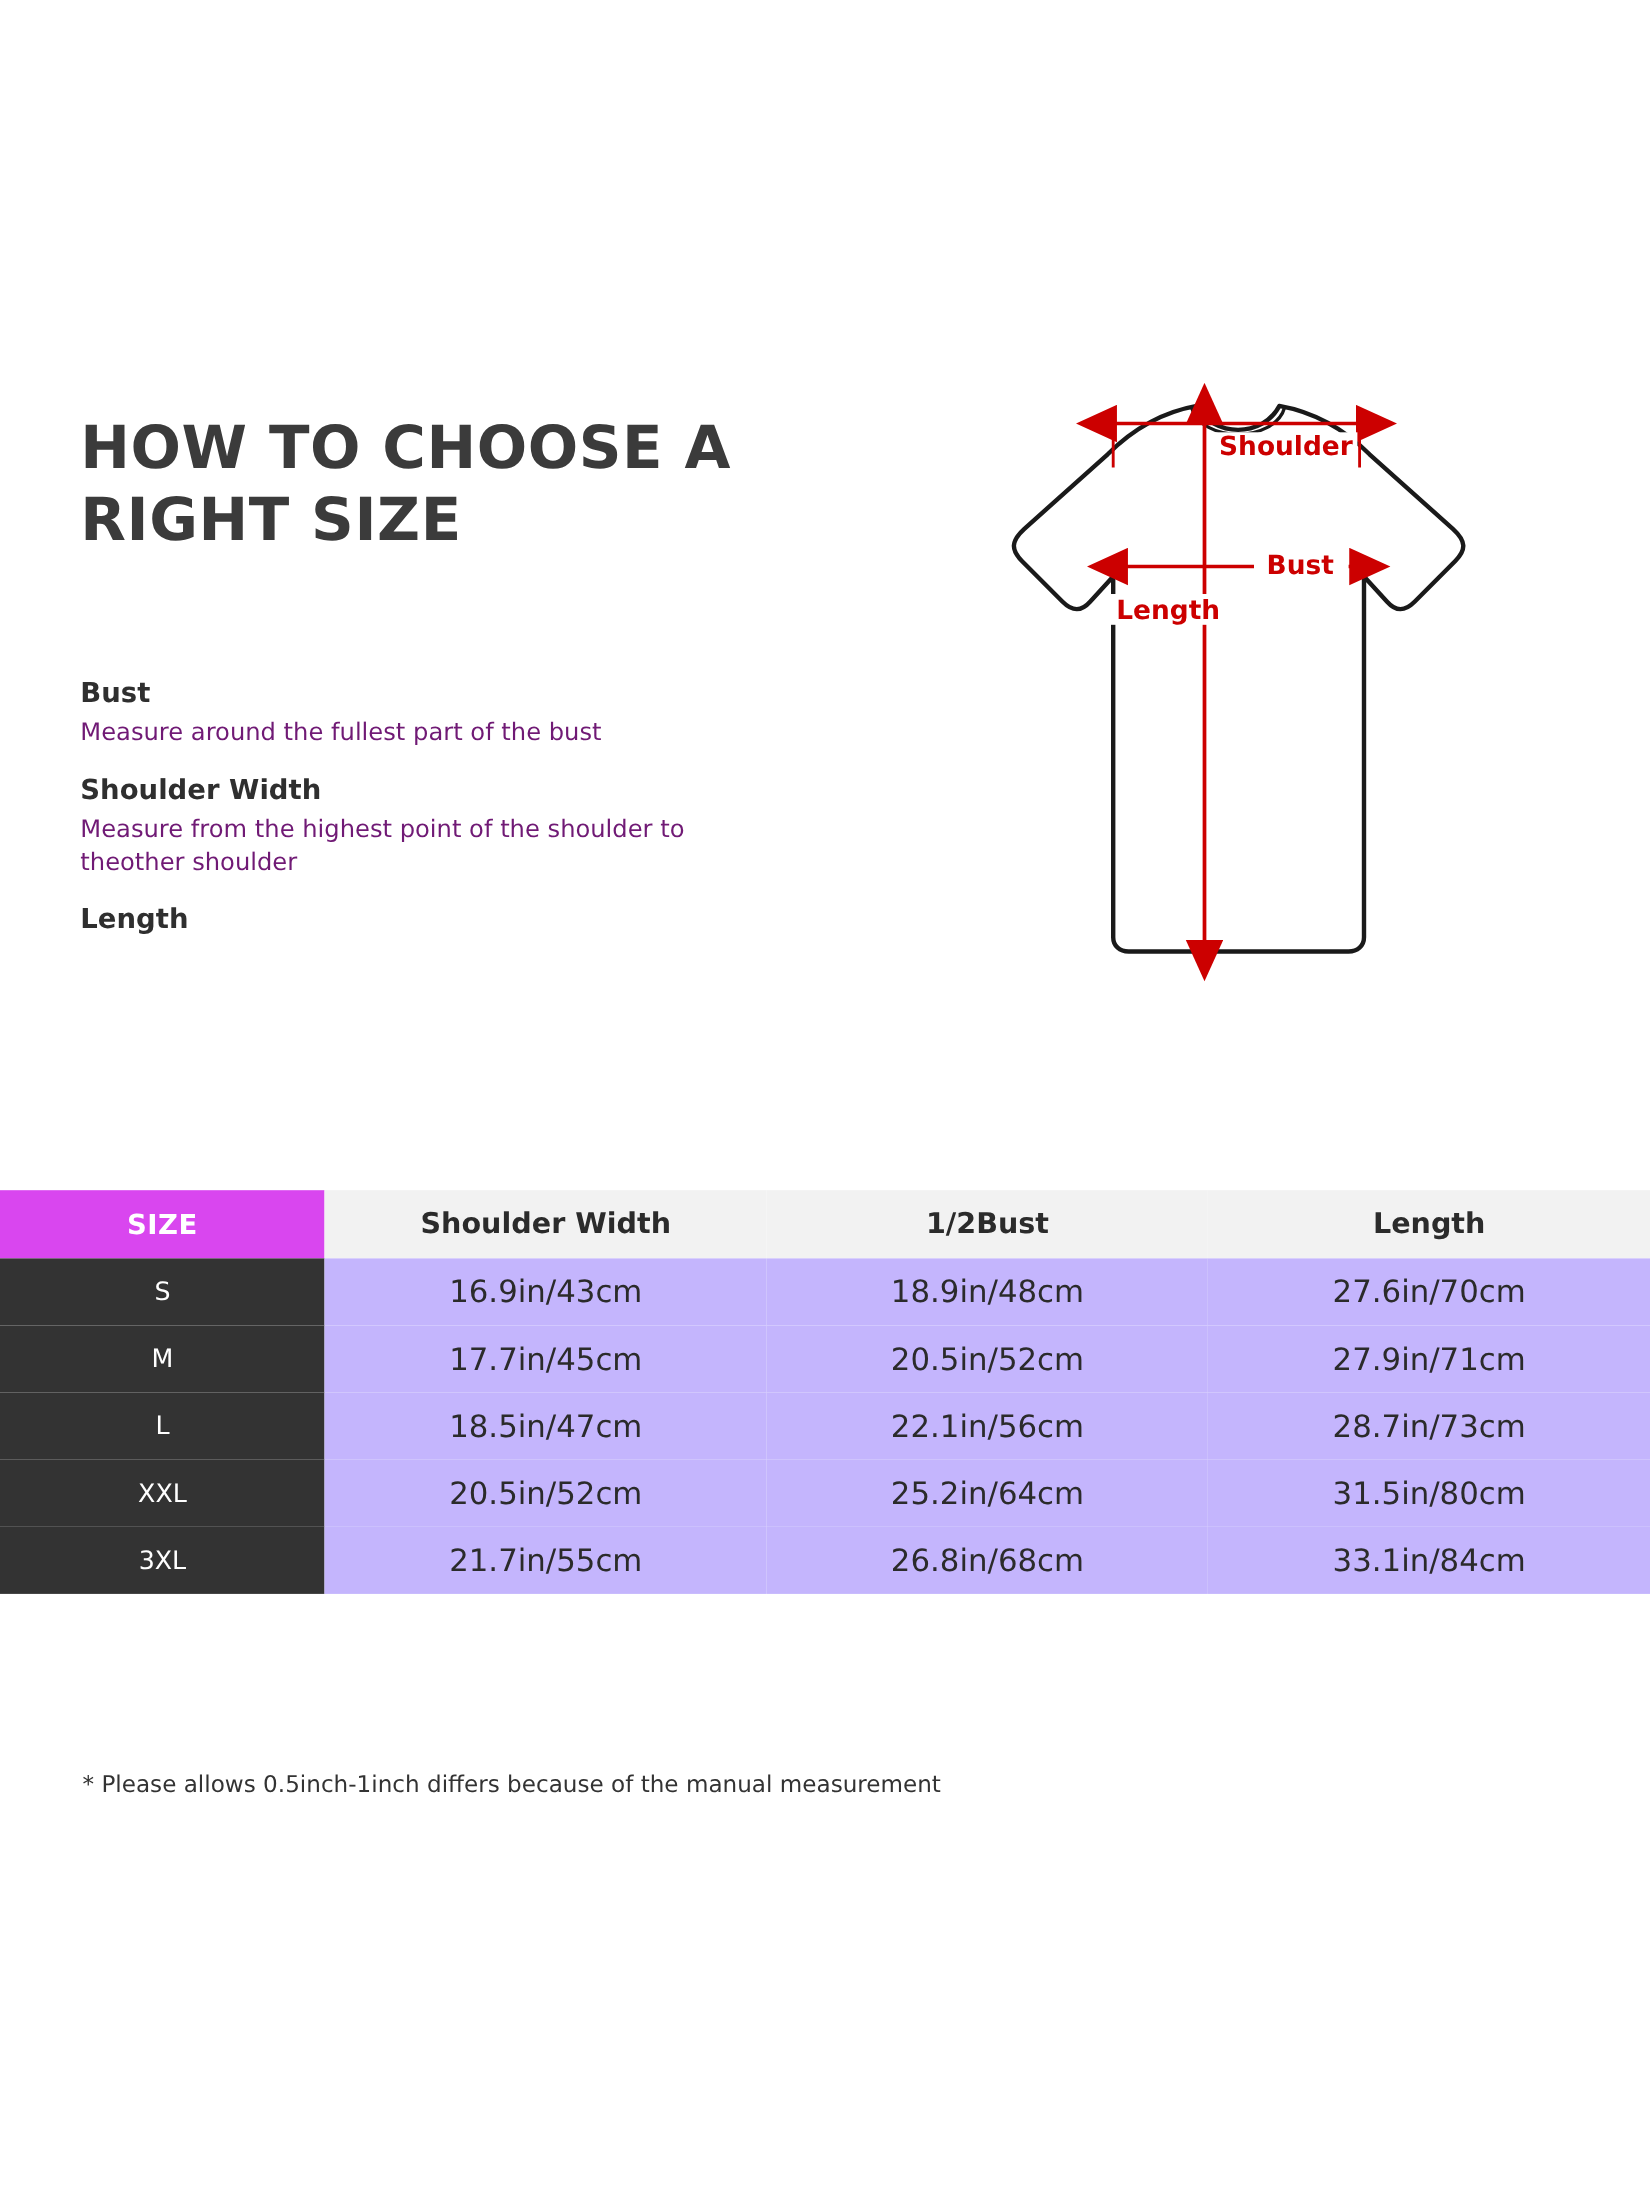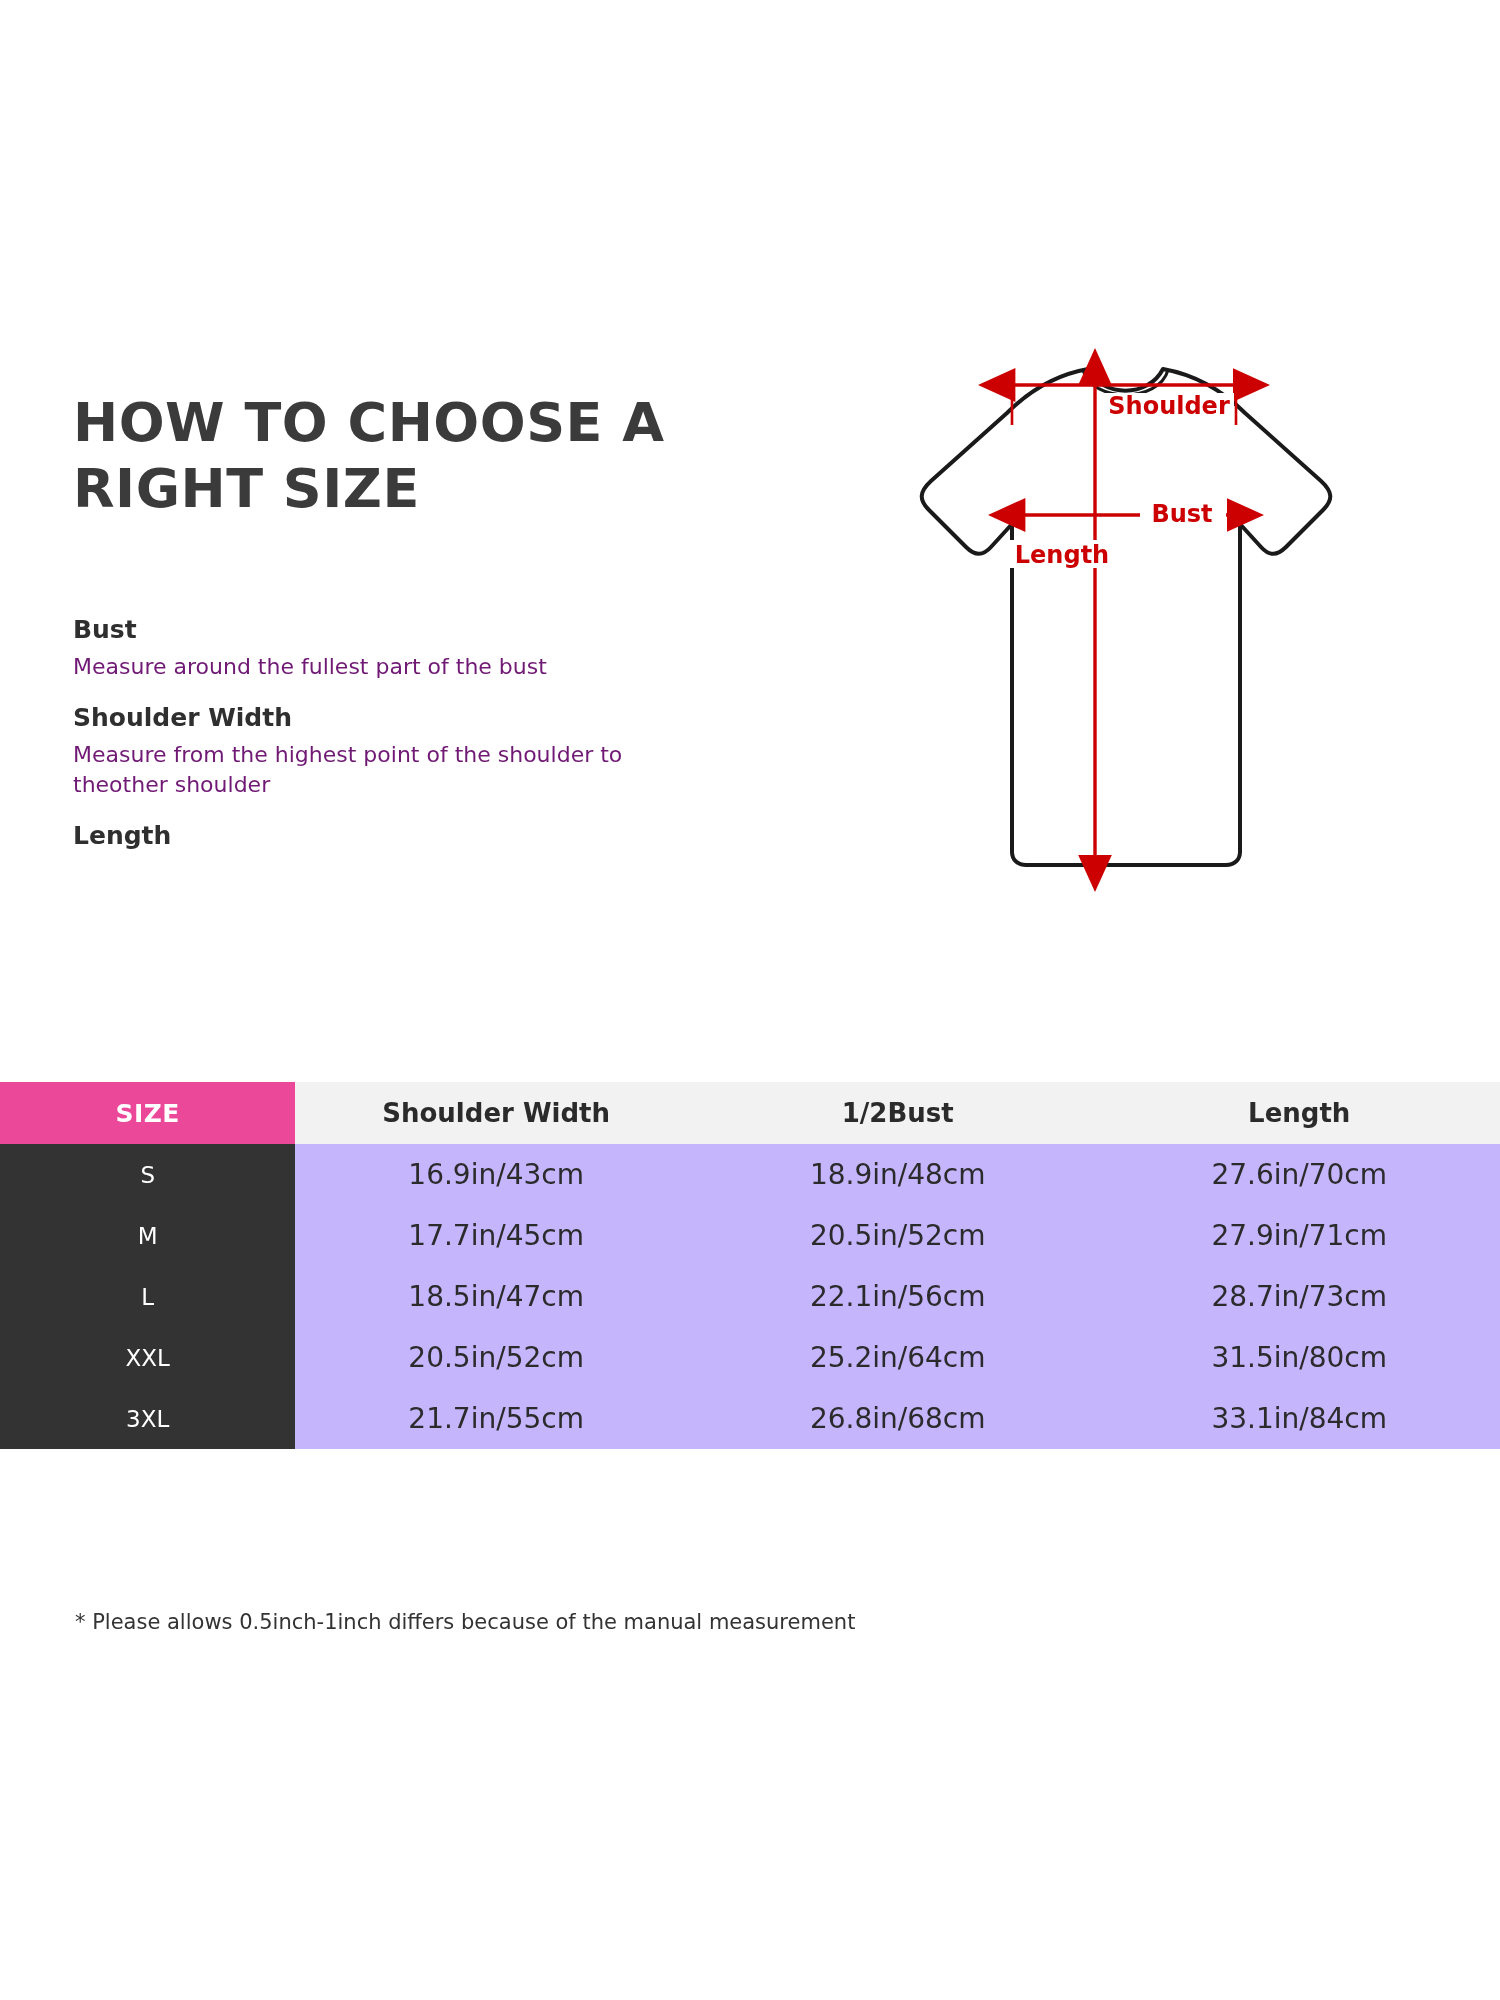--- a/index.html
+++ b/index.html
@@ -26,21 +26,21 @@
   .top-section {
     position: absolute;
     left: 0;
     top: 330px;
     width: 1500px;
     height: 750px;
   }
   .headline {
     position: absolute;
     left: 73px;
-    top: 60px;
+    top: 44px;
     width: 620px;
     font-size: 54px;
     line-height: 1.22;
     font-weight: bold;
     letter-spacing: 0.5px;
     color: #3b3b3b;
     font-family: "DejaVu Sans", sans-serif;
   }
   .defs {
     position: absolute;
@@ -97,21 +97,21 @@
   .hdr-row th {
     height: 62px;
     font-size: 26px;
     font-weight: bold;
     text-align: center;
     vertical-align: middle;
     background: #f2f2f2;
     color: #2b2b2b;
   }
   .hdr-row th.size-head {
-    background: #ec4899;
+    background: #d946ef;
     color: #ffffff;
     font-size: 25px;
     letter-spacing: 0.5px;
     margin-left: 42px;
   }
   .body-row td {
     height: 61px;
     font-size: 28px;
     text-align: center;
     vertical-align: middle;

